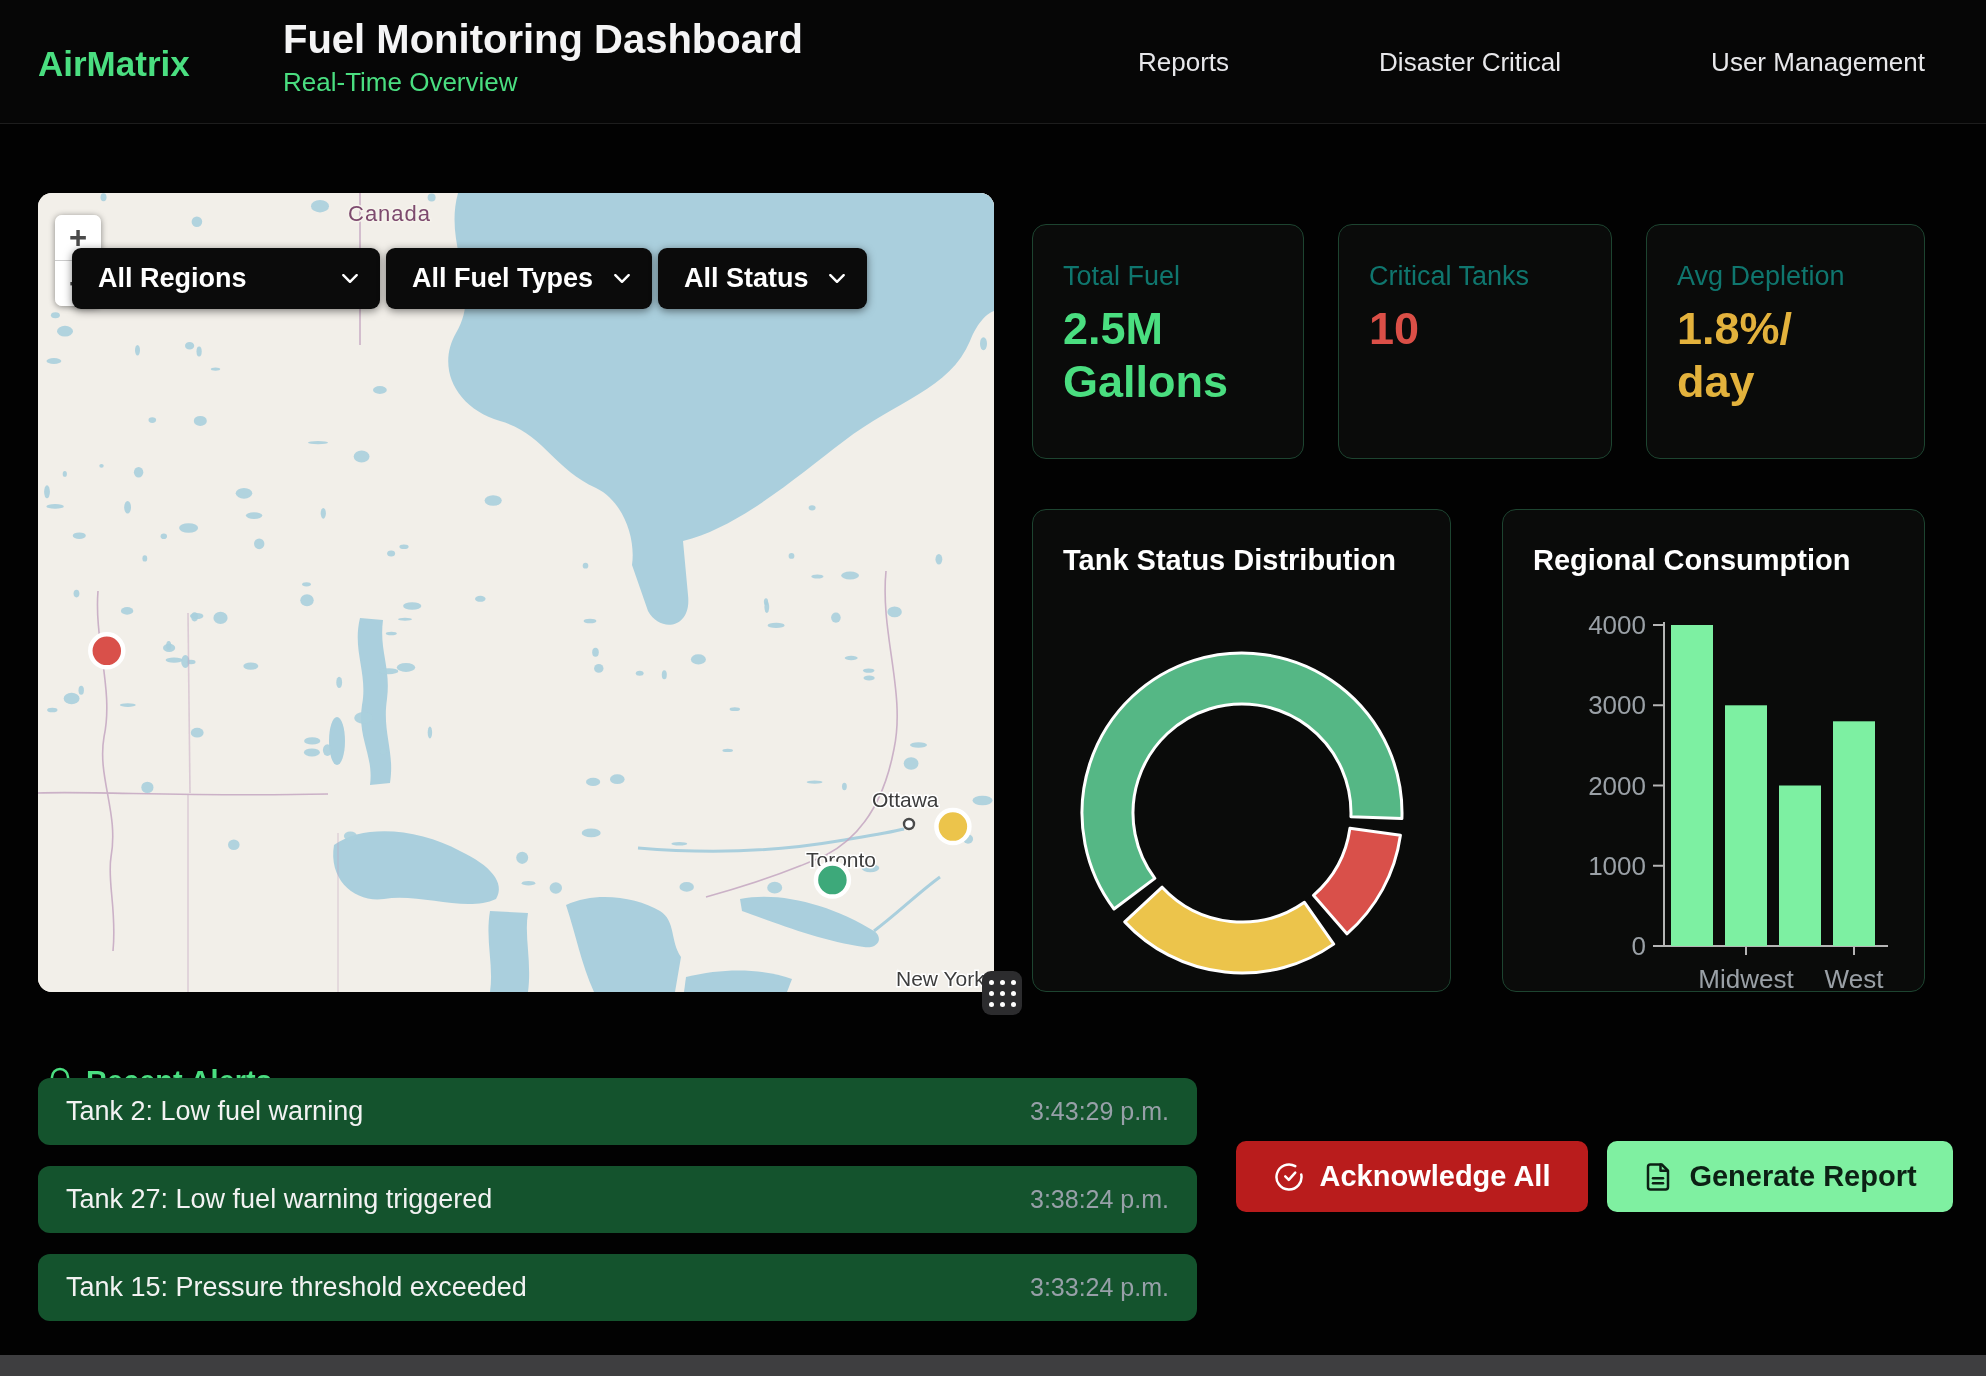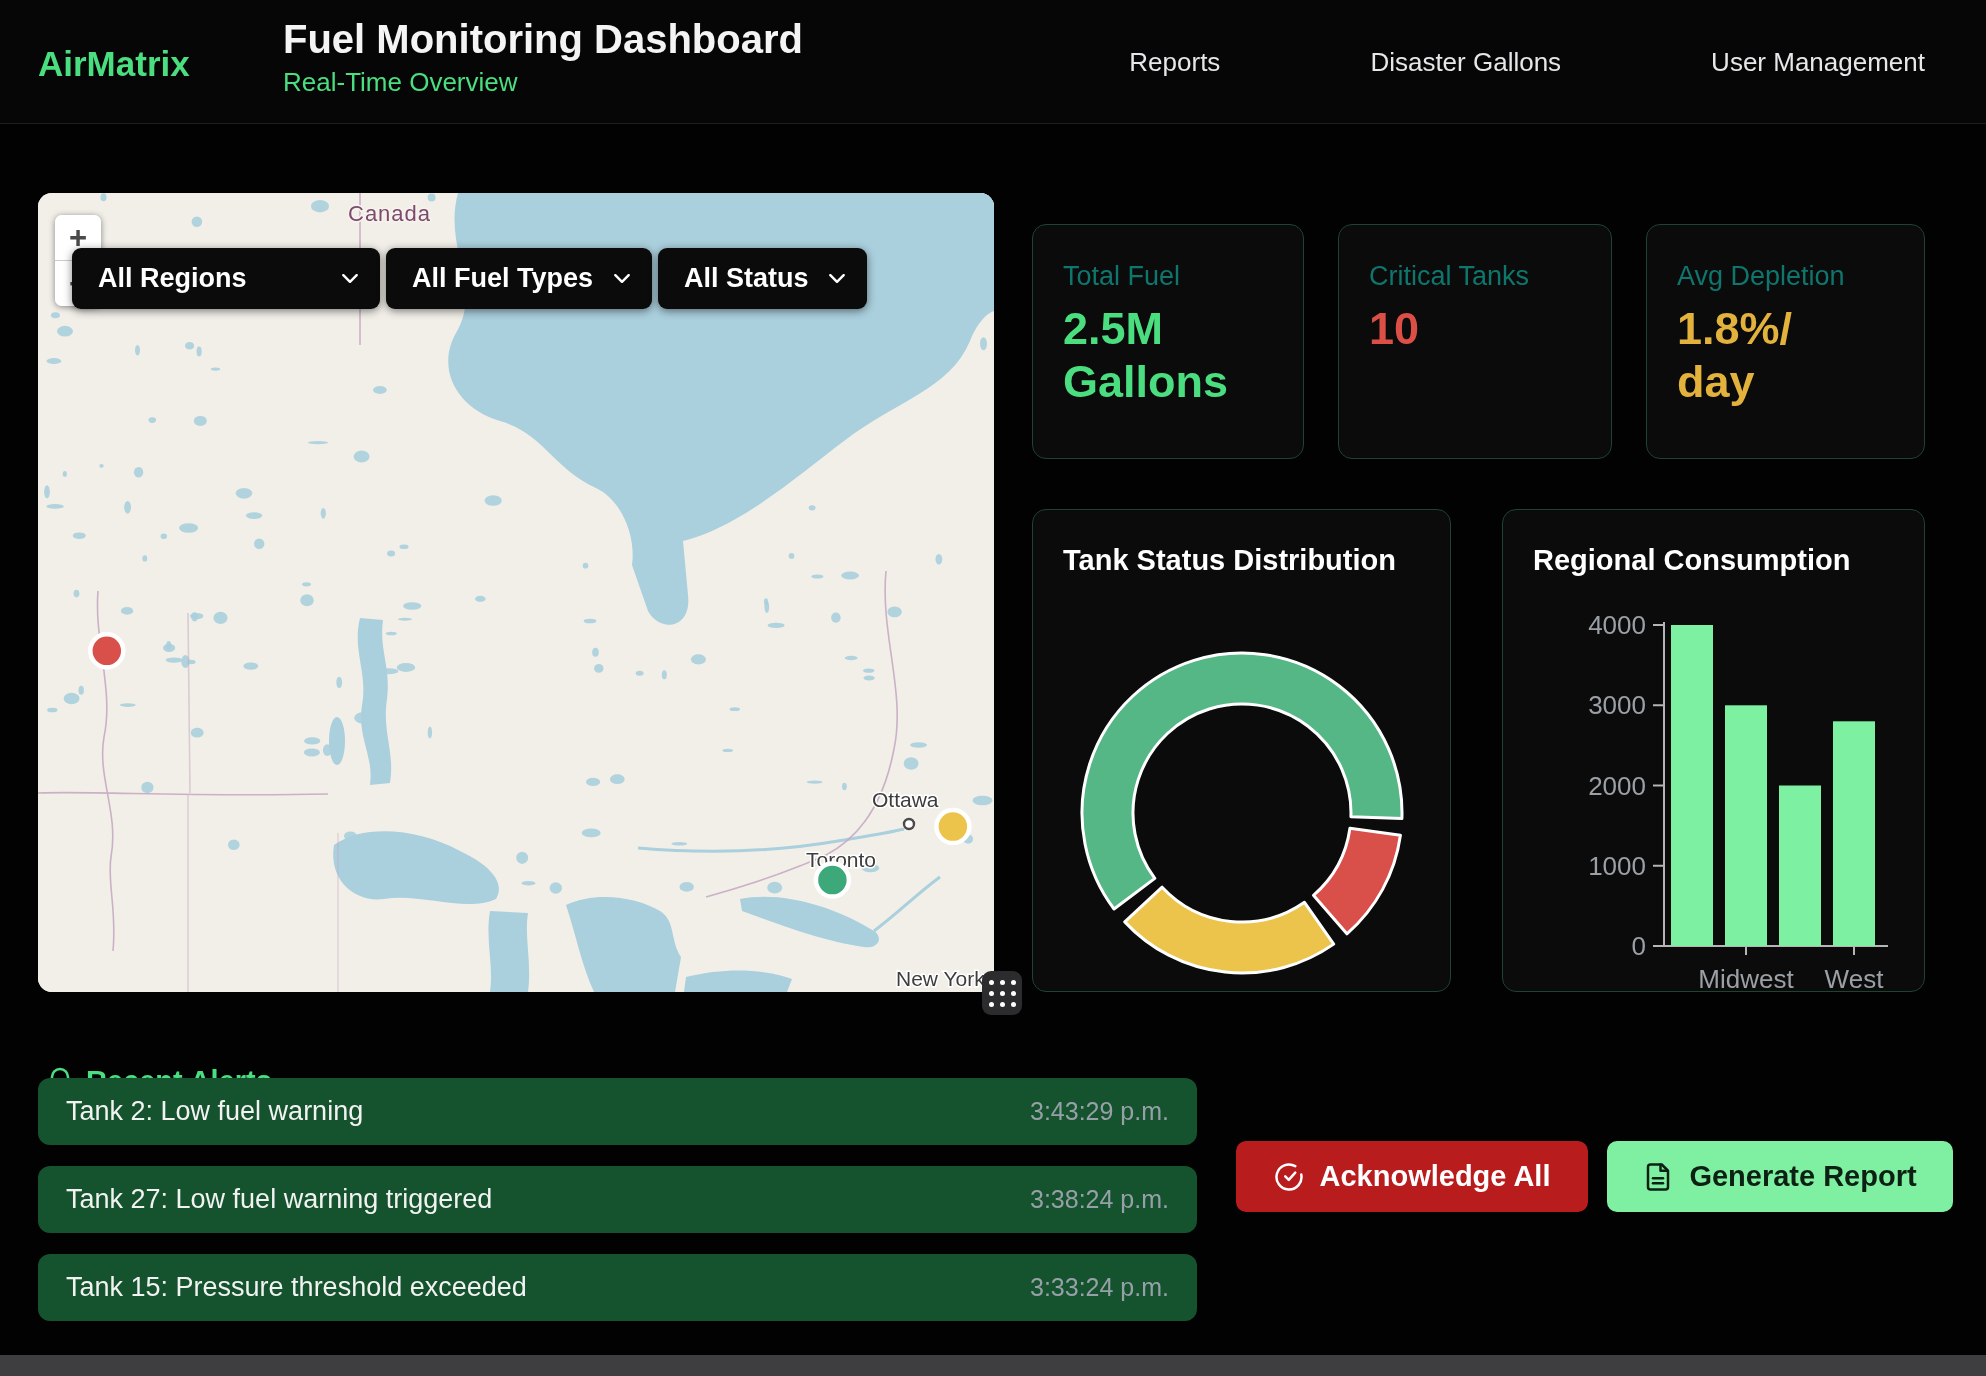--- a/index.html
+++ b/index.html
@@ -63,21 +63,21 @@
 <div class="app">
 
   <div class="hdr">
     <div class="brand">AirMatrix</div>
     <div class="title-block">
       <div class="app-title">Fuel Monitoring Dashboard</div>
       <div class="app-subtitle">Real-Time Overview</div>
     </div>
     <div class="nav" id="nav">
         <div class="nav-item">Reports</div>
-        <div class="nav-item">Disaster Gallons</div>
+        <div class="nav-item">Disaster Critical</div>
         <div class="nav-item">User Management</div>
       </div>
   </div>
 
   <div class="map-panel">
     <svg class="map-svg" id="map-svg" width="956" height="799" viewBox="0 0 956 799">
       <rect x="0" y="0" width="956" height="799" fill="#F2EFE9"></rect>
       <g fill="#AACFDD">
         <path d="M420 0 C405 55 445 95 418 140 C398 175 418 215 462 228 C505 240 515 275 558 295 C585 308 598 345 594 372 L610 418 C622 440 654 436 650 402 L645 348 C702 334 758 284 806 248 C858 208 912 196 932 148 C940 128 950 120 956 118 L956 0 Z"></path>
         <path d="M322 425 C314 458 330 480 324 512 C319 545 336 562 332 592 L352 590 C357 558 344 540 349 506 C353 474 341 458 345 427 Z"></path>

